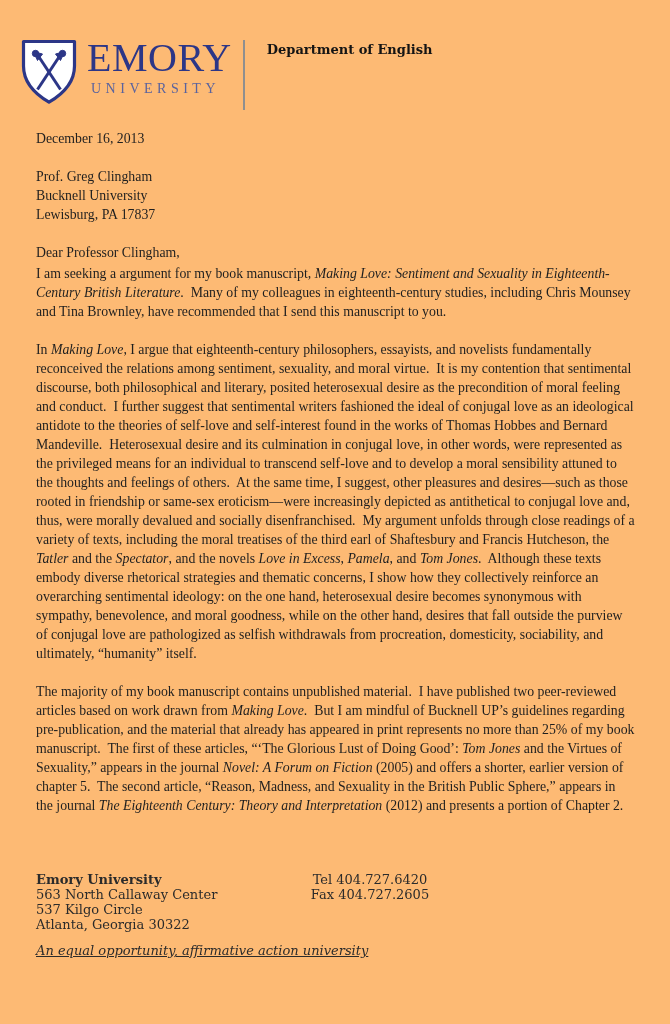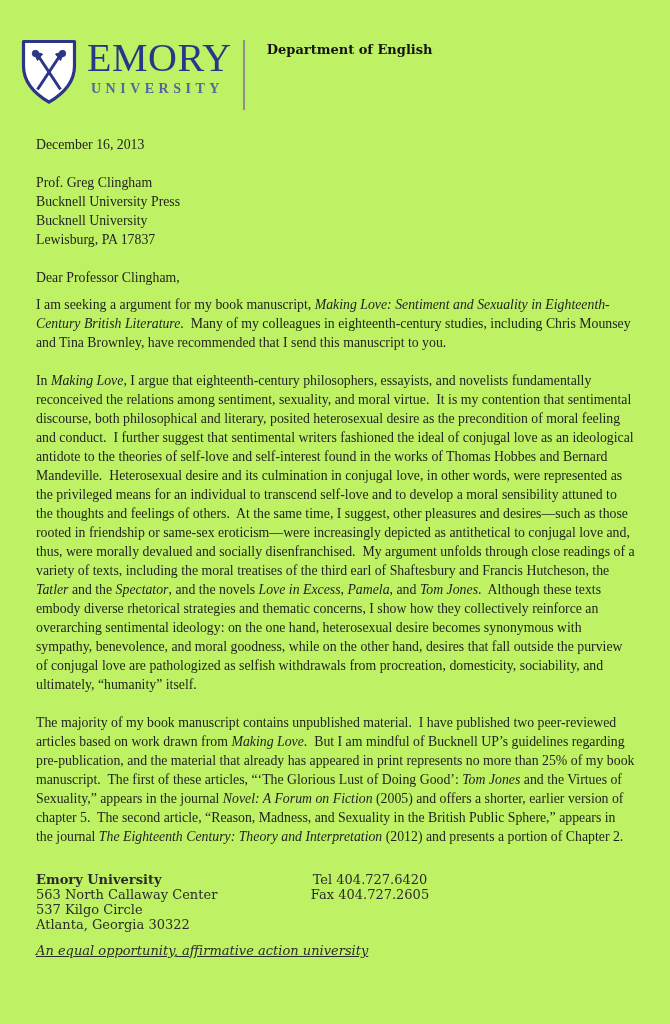--- a/index.html
+++ b/index.html
@@ -4,48 +4,48 @@
 <style>
   * { margin:0; padding:0; box-sizing:border-box; }
   html,body { background:#ffffff; }
   body {
     width:670px; height:1024px;
     font-family:"Liberation Serif", serif;
     color:#1f1f1f;
     position:relative;
     overflow:hidden;
   }
-  .page { position:absolute; inset:0; background:#bef264;padding-left:20px; }
+  .page { position:absolute; inset:0; background:#fdba74;padding-left:20px; }
 
   
   .letterhead { position:absolute; top:38px; left:20px; display:flex; align-items:flex-start; }
   .shield { width:58px; height:68px; flex:0 0 auto; }
   .wordmark { margin-left:9px; margin-top:0; }
   .brand {
     font-size:40px; line-height:40px; letter-spacing:0.5px;
     color:#2c3687; font-family:"Liberation Serif", serif;
   }
   .brand-sub {
     font-size:14px; line-height:14px; letter-spacing:4.5px;
-    color:#5a639e; margin-top:4px; margin-left:4px;font-weight:bold;
+    color:#5a639e; margin-top:4px; margin-left:4px;
   }
   .hdr-divider { width:2px; height:70px; background:#8f8f8f; margin-left:11px; margin-top:2px; }
   .dept {
     margin-left:22px; margin-top:4px;
     font-family:"DejaVu Serif", serif; font-weight:bold;
     font-size:13px; color:#141414;
   }
 
   
   .content {
     position:absolute; left:36px; top:127px; width:599px;
     font-size:13.8px; line-height:19px; color:#1f1f1f;
   }
   .content .block { margin-top:19px; }
-  .content .block:first-child { margin-top:8px; }
+  .content .block:first-child { margin-top:2px; }
   .para { white-space:pre-wrap; }
   .para em, .content em { font-style:italic; }
 
   
   .footer {
     position:absolute; left:36px; top:872px; width:599px;
     font-family:"DejaVu Serif", serif; font-size:13px; line-height:15px;
     color:#2b2b2b;
   }
   .footer-cols { display:flex; }
@@ -78,21 +78,20 @@
       <div class="brand-sub">UNIVERSITY</div>
     </div>
     <div class="hdr-divider"></div>
     <div class="dept">Department of English</div>
   </header>
 
   <main class="content">
     <div class="block date">December 16, 2013</div>
     <div class="block recipient">
         <div>Prof. Greg Clingham</div>
-        <div>Bucknell University Press</div>
         <div>Bucknell University</div>
         <div>Lewisburg, PA 17837</div>
       </div>
     <div class="block salutation">Dear Professor Clingham,</div>
     <div>
         <p class="block para"><span>I am seeking a argument for my book manuscript, </span><em>Making Love: Sentiment and Sexuality in Eighteenth-Century British Literature</em><span>.  Many of my colleagues in eighteenth-century studies, including Chris Mounsey and Tina Brownley, have recommended that I send this manuscript to you.</span></p>
         <p class="block para"><span>In </span><em>Making Love</em><span>, I argue that eighteenth-century philosophers, essayists, and novelists fundamentally reconceived the relations among sentiment, sexuality, and moral virtue.  It is my contention that sentimental discourse, both philosophical and literary, posited heterosexual desire as the precondition of moral feeling and conduct.  I further suggest that sentimental writers fashioned the ideal of conjugal love as an ideological antidote to the theories of self-love and self-interest found in the works of Thomas Hobbes and Bernard Mandeville.  Heterosexual desire and its culmination in conjugal love, in other words, were represented as the privileged means for an individual to transcend self-love and to develop a moral sensibility attuned to the thoughts and feelings of others.  At the same time, I suggest, other pleasures and desires—such as those rooted in friendship or same-sex eroticism—were increasingly depicted as antithetical to conjugal love and, thus, were morally devalued and socially disenfranchised.  My argument unfolds through close readings of a variety of texts, including the moral treatises of the third earl of Shaftesbury and Francis Hutcheson, the </span><em>Tatler</em><span> and the </span><em>Spectator</em><span>, and the novels </span><em>Love in Excess</em><span>, </span><em>Pamela</em><span>, and </span><em>Tom Jones</em><span>.  Although these texts embody diverse rhetorical strategies and thematic concerns, I show how they collectively reinforce an overarching sentimental ideology: on the one hand, heterosexual desire becomes synonymous with sympathy, benevolence, and moral goodness, while on the other hand, desires that fall outside the purview of conjugal love are pathologized as selfish withdrawals from procreation, domesticity, sociability, and ultimately, “humanity” itself.</span></p>
         <p class="block para"><span>The majority of my book manuscript contains unpublished material.  I have published two peer-reviewed articles based on work drawn from </span><em>Making Love</em><span>.  But I am mindful of Bucknell UP’s guidelines regarding pre-publication, and the material that already has appeared in print represents no more than 25% of my book manuscript.  The first of these articles, “‘The Glorious Lust of Doing Good’: </span><em>Tom Jones</em><span> and the Virtues of Sexuality,” appears in the journal </span><em>Novel: A Forum on Fiction</em><span> (2005) and offers a shorter, earlier version of chapter 5.  The second article, “Reason, Madness, and Sexuality in the British Public Sphere,” appears in the journal </span><em>The Eighteenth Century: Theory and Interpretation</em><span> (2012) and presents a portion of Chapter 2.</span></p>
       </div>
   </main>

